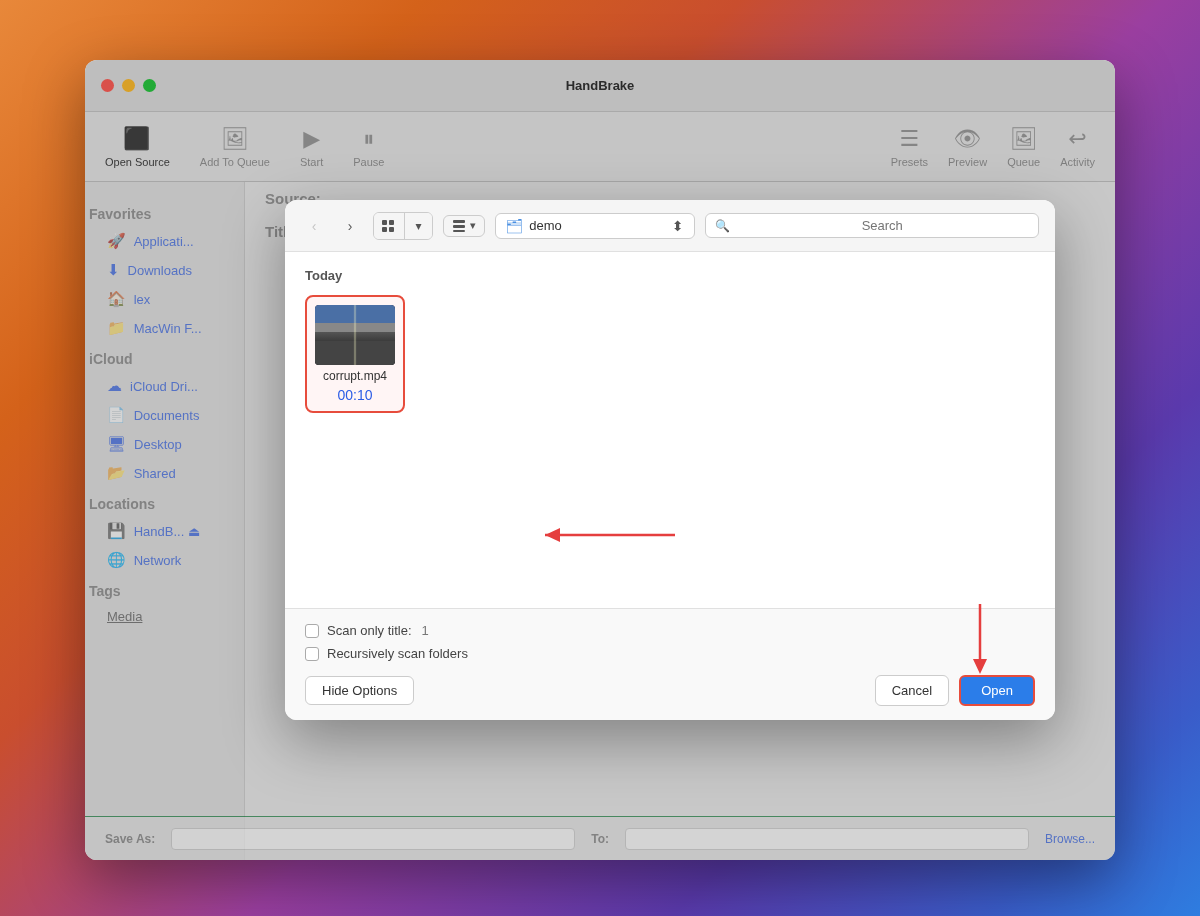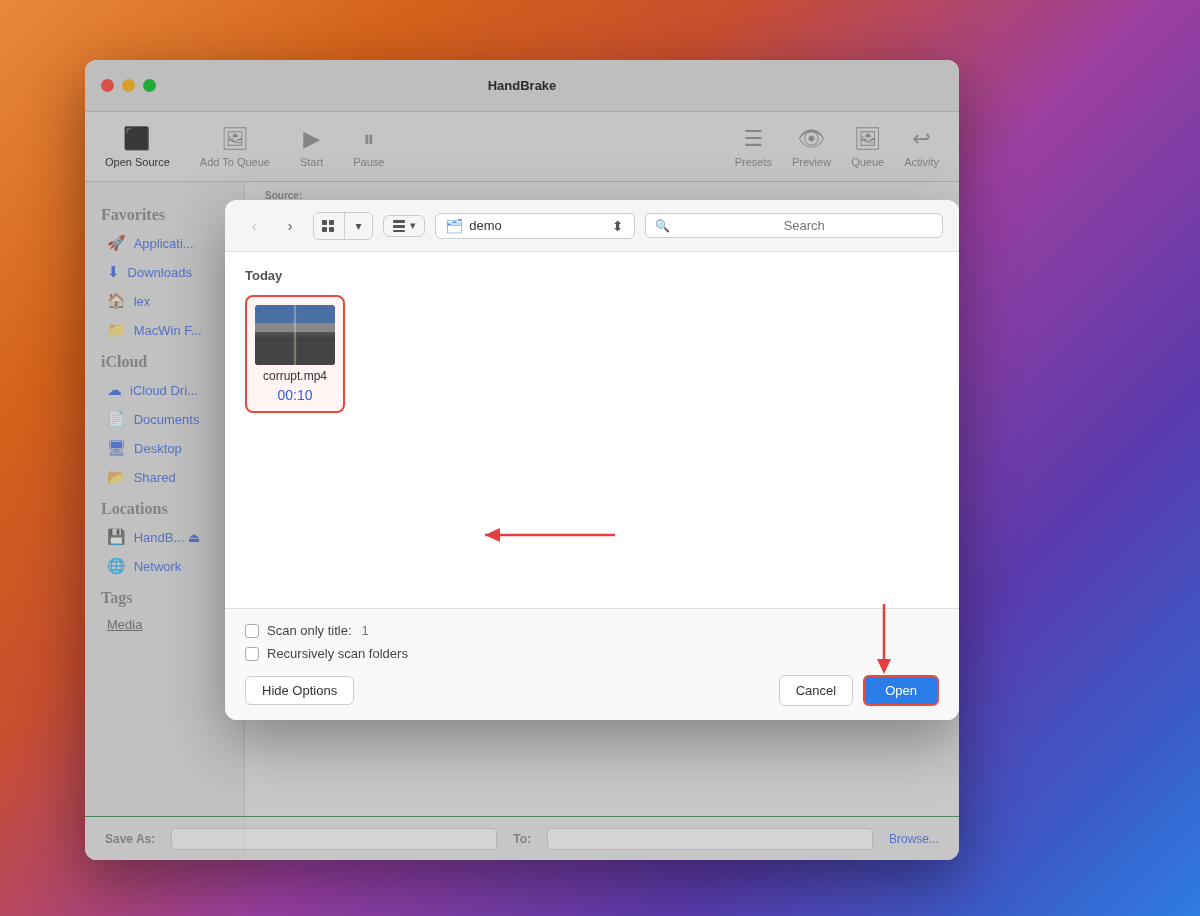--- a/index.html
+++ b/index.html
@@ -10,21 +10,21 @@
       font-family: -apple-system, BlinkMacSystemFont, "SF Pro Text", "Helvetica Neue", sans-serif;
       background: linear-gradient(135deg, #e8883a 0%, #d4621a 20%, #c94e2e 35%, #9b3fa0 55%, #5b3aad 75%, #3a5cc9 90%, #2e7de0 100%);
       position: relative;
     }
 
     
     .app-window {
       position: absolute;
       top: 60px;
       left: 85px;
-      width: 874px;
+      width: 1030px;
       height: 800px;
       background: #ececec;
       border-radius: 12px;
       box-shadow: 0 20px 60px rgba(0,0,0,0.4);
       overflow: hidden;
     }
 
     
     .title-bar {
       height: 52px;
@@ -99,25 +99,24 @@
     
     .sidebar {
       width: 160px;
       background: #e0e0e0;
       padding: 16px 0;
       border-right: 1px solid #c8c8c8;
       overflow-y: auto;
       opacity: 0.7;
     }
     .sidebar-section-label {
-      font-size: 16px;
+      font-size: 14px;
       font-weight: 600;
       color: #777;
-      padding: 8px 16px 4px;
-      font-family: Liberation Serif, serif;
+      padding: 8px 4px 4px;
     }
     .sidebar-item {
       display: flex;
       align-items: center;
       gap: 8px;
       padding: 5px 16px;
       font-size: 13px;
       color: #2b5ce6;
       cursor: pointer;
       border-radius: 6px;
@@ -411,21 +410,21 @@
     }
 
     
     .app-behind {
       flex: 1;
       display: flex;
       flex-direction: column;
     }
     .behind-row {
       padding: 8px 20px;
-      font-size: 10px;
+      font-size: 15px;
       color: #888;
     }
     .behind-label {
       font-weight: 600;
       color: #999;
     }
   </style>
 </head>
 <body>
 

